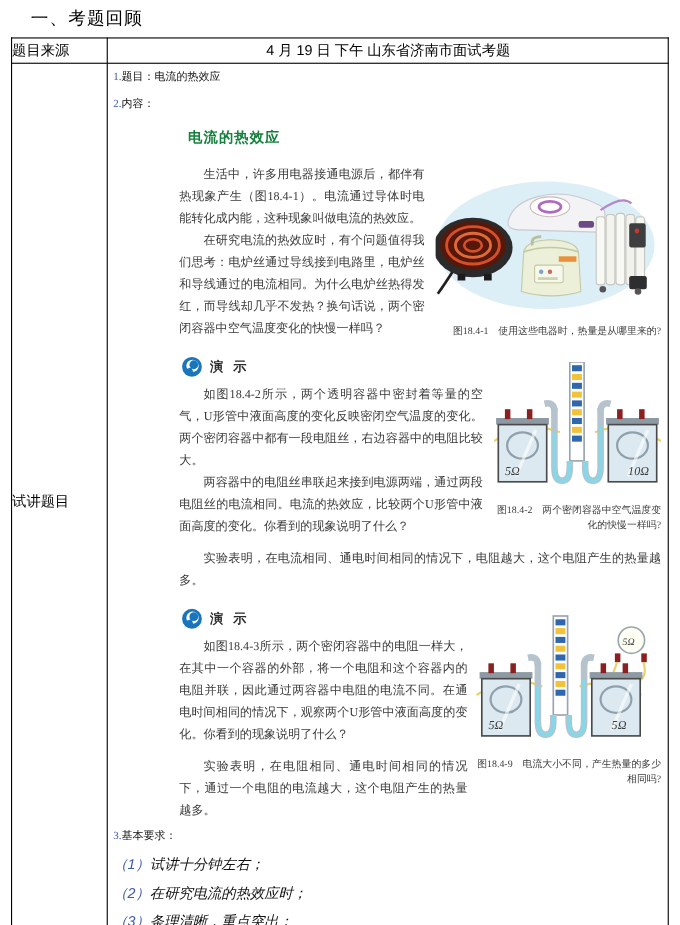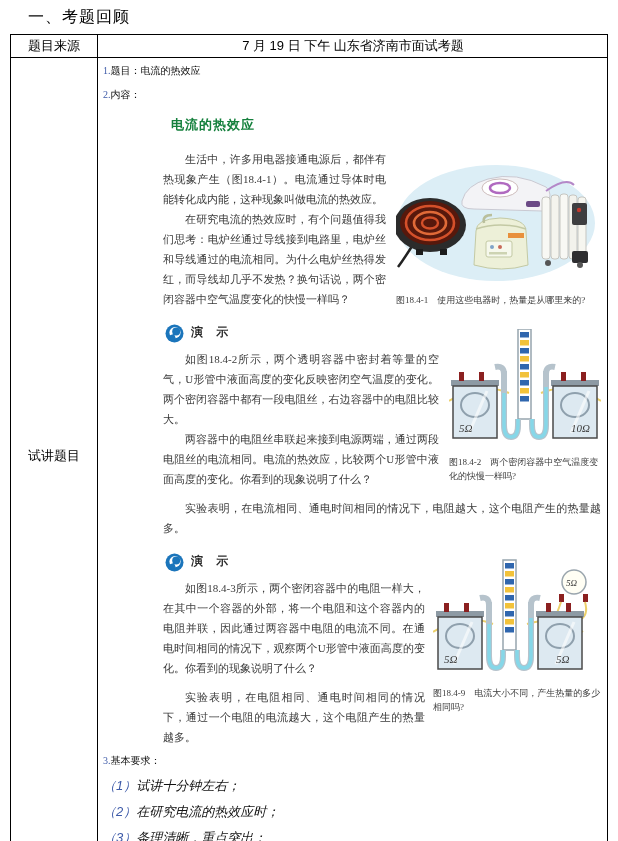--- a/index.html
+++ b/index.html
@@ -7,57 +7,57 @@
   body {
     width:618px; height:841px; position:relative; overflow:hidden;
     font-family:"Liberation Sans", sans-serif; color:#000;
   }
   .heading { margin:7px 0 0 28px; font-size:16px; font-weight:normal; letter-spacing:1px; }
   table.main {
     position:absolute; left:10px; top:34px; width:598px; height:804px;
     border-collapse:collapse; table-layout:fixed;
   }
   table.main, table.main td { border:1.5px solid #000; }
-  td.lbl { width:87px; text-align:center; font-size:13px; vertical-align:middle; }
+  td.lbl { width:87px; text-align:left; font-size:13px; vertical-align:middle; }
   td.cnt { vertical-align:top; padding:1px 4px 2px 5px; overflow:hidden; }
   tr.r1 { height:23px; }
   tr.r1 td.src { text-align:center; font-size:13px; vertical-align:middle; }
   .item-line { font-size:10px; line-height:24px; color:#111; }
   .num { color:#3d5aa8; font-family:"Liberation Serif", serif; }
   .req-line { font-size:13px; line-height:26px; color:#111;font-style:italic; }
   .req-num { color:#3d5aa8; }
 
   
   .tb {
     width:438px; margin:3px 0 2px 60px;
     font-family:"Liberation Serif", serif; color:#3a3a3a;
     font-size:11px; line-height:20px;
   }
   .tb-title { color:#15803d; font-size:13px; font-weight:bold; margin:8px 0 14px 8px; letter-spacing:1px; }
   .tb p { text-align:justify; text-indent:2em; }
   .tb .sect { overflow:visible; }
-  .fig { float:right; }
+  .fig { float:right;text-align:right; }
   .figcap { font-size:9px; line-height:14px; color:#3c3c3c; margin-top:2px; text-indent:0 !important; }
   .fig1 { width:205px; margin:14px 0 2px 10px; }
   .fig2 { width:152px; margin:-20px 0 0 10px; }
   .fig3 { width:168px; margin:-20px 0 0 8px; }
   .demo-head { display:flex; align-items:center; gap:7px; margin:14px 0 6px 2px; }
-  .demo-word { font-weight:bold; font-size:12px; color:#2b2b2b; letter-spacing:3px; font-family:Liberation Mono, monospace; }
+  .demo-word { font-weight:bold; font-size:12px; color:#2b2b2b; letter-spacing:3px; font-family:Liberation Serif, serif; }
   .concl { margin-top:9px; }
 </style>
 </head>
 <body>
 
 <div class="heading">一、考题回顾</div>
 
 <table class="main">
   <tbody>
       <tr class="r1">
     <td class="lbl">题目来源</td>
-    <td class="cnt src">7 月 19 日 下午 山东省济南市面试考题</td>
+    <td class="cnt src">4 月 19 日 下午 山东省济南市面试考题</td>
   </tr>
 
   <tr>
     <td class="lbl">试讲题目</td>
     <td class="cnt">
 
       <div class="item-line"><span class="num">1.</span><span>题目：电流的热效应</span></div>
       <div class="item-line"><span class="num">2.</span><span>内容：</span></div>
 
       <div class="tb">

